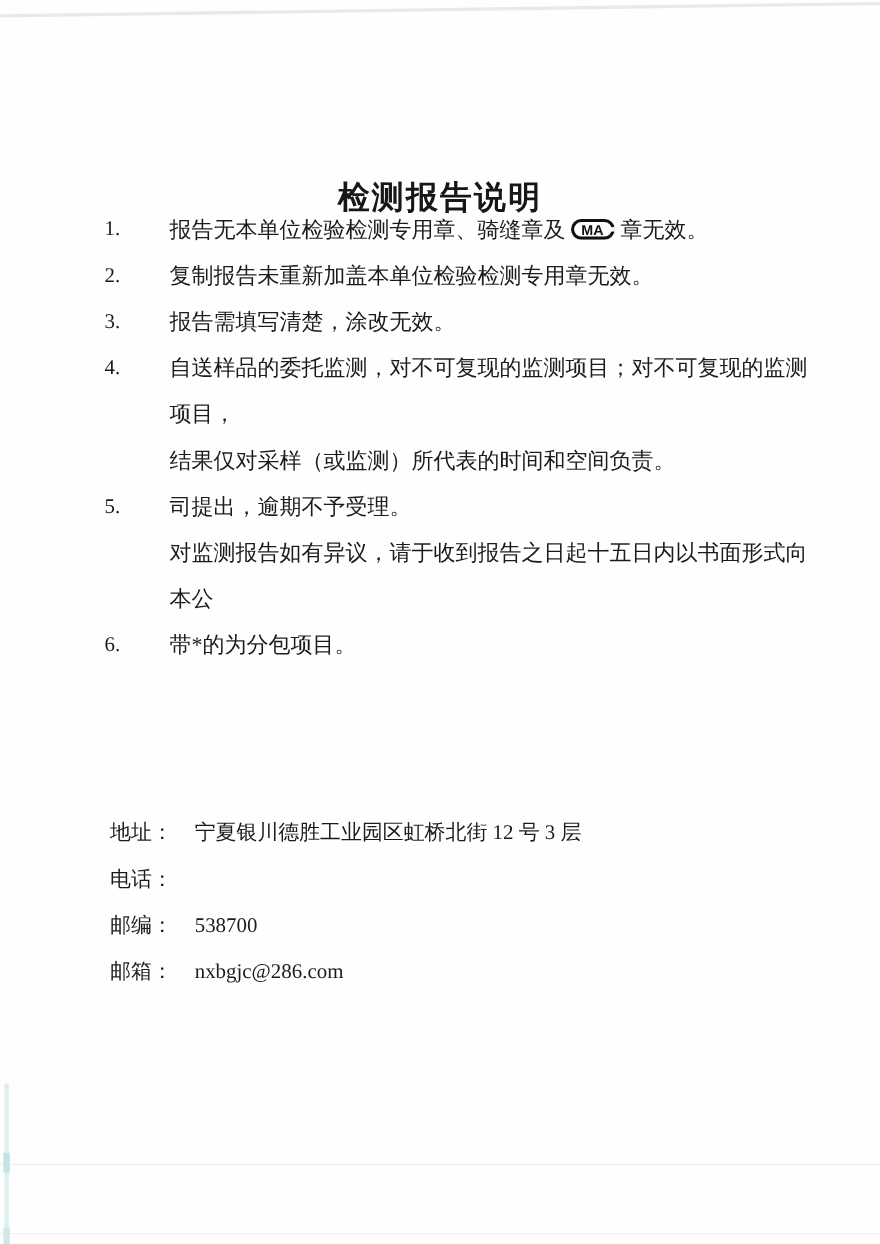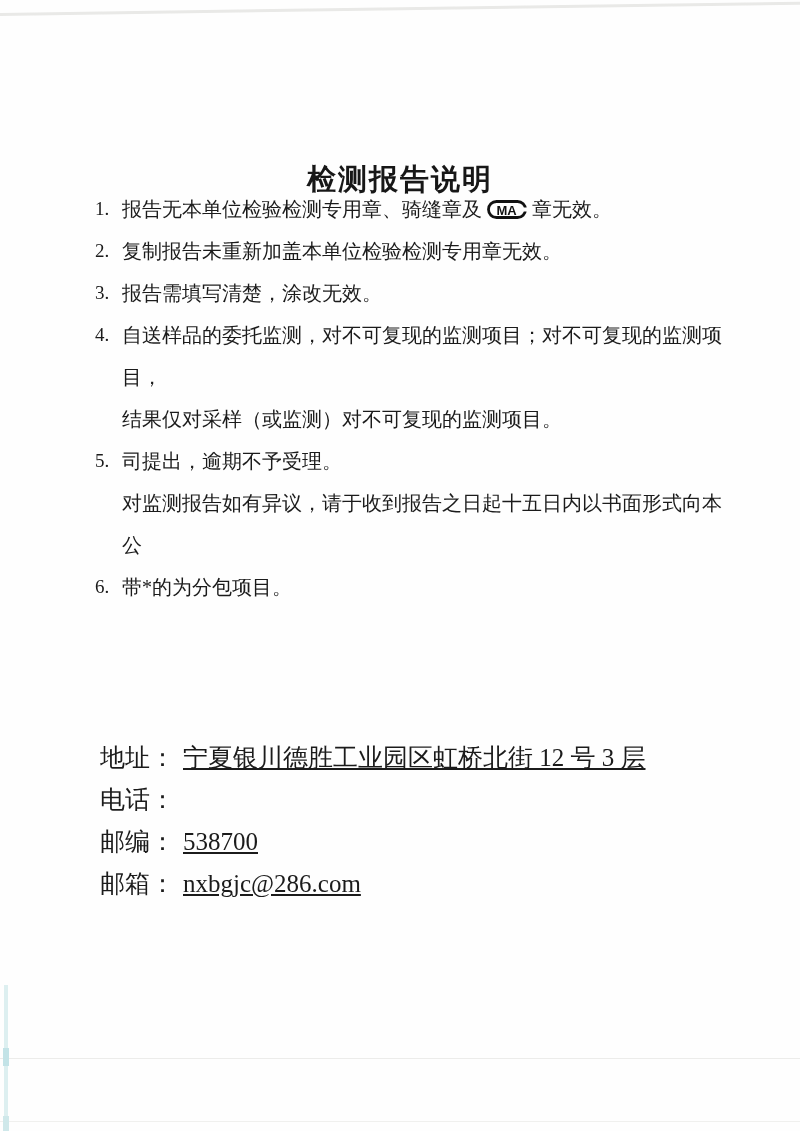--- a/index.html
+++ b/index.html
@@ -96,50 +96,50 @@
     display: flex;
     align-items: flex-start;
   }
   .note-num {
     flex: none;
     width: 27px;
     font-size: 19px;
   }
   .note-text {
     flex: 1;
+    margin-left: 32px;
   }
   .note-line {
     display: block;
   }
 
   
   .cma-mark {
     display: inline-block;
     vertical-align: -3px;
     margin: 0 5px;
   }
 
   
   .contact {
     position: absolute;
     top: 737px;
     left: 100px;
     width: 620px;
-    font-size: 25px;
+    font-size: 19px;
     line-height: 42px;
   }
   .contact-row {
     display: flex;
   }
   .contact-label {
     flex: none;
   }
   .contact-value {
-    margin-left: 8px;
-    text-decoration: underline;
+    margin-left: 20px;
   }
 </style>
 </head>
 <body>
 
 <div class="page">
 
   <div class="scan-line-top"></div>
   <div class="scan-line-mid"></div>
   <div class="scan-line-bottom"></div>
@@ -173,21 +173,21 @@
       <span class="note-num">3.</span>
       <div class="note-text">
         <span class="note-line">报告需填写清楚，涂改无效。</span>
       </div>
     </div>
 
     <div class="note-item">
       <span class="note-num">4.</span>
       <div class="note-text">
         <span class="note-line">自送样品的委托监测，对不可复现的监测项目；对不可复现的监测项目，</span>
-        <span class="note-line">结果仅对采样（或监测）对不可复现的监测项目。</span>
+        <span class="note-line">结果仅对采样（或监测）所代表的时间和空间负责。</span>
       </div>
     </div>
 
     <div class="note-item">
       <span class="note-num">5.</span>
       <div class="note-text">
         <span class="note-line">司提出，逾期不予受理。</span>
         <span class="note-line">对监测报告如有异议，请于收到报告之日起十五日内以书面形式向本公</span>
       </div>
     </div>

